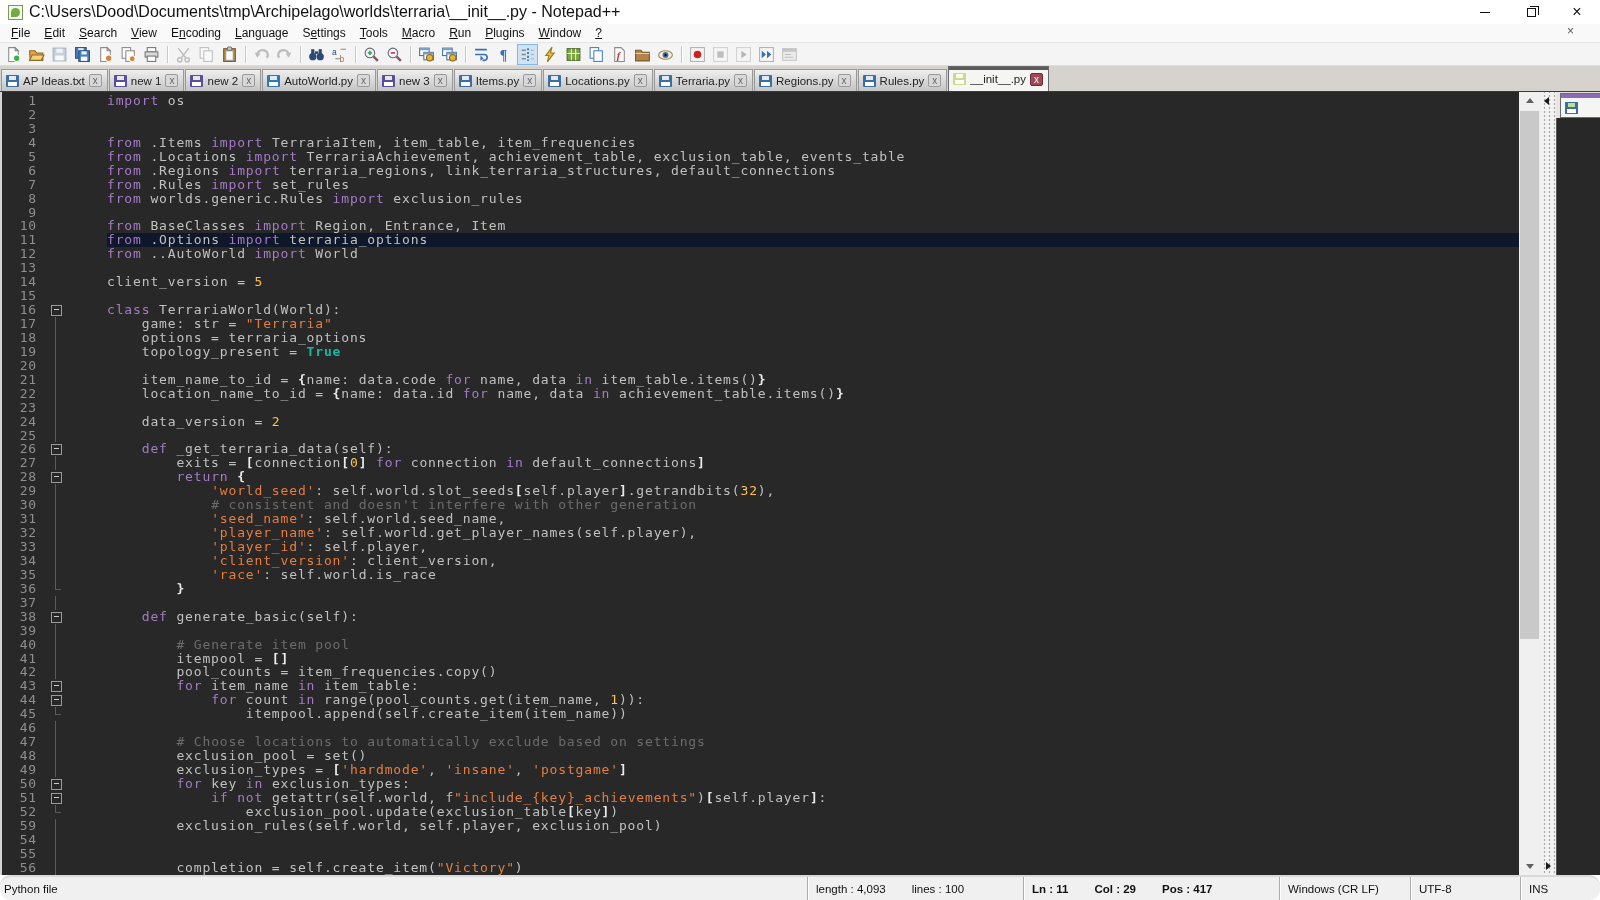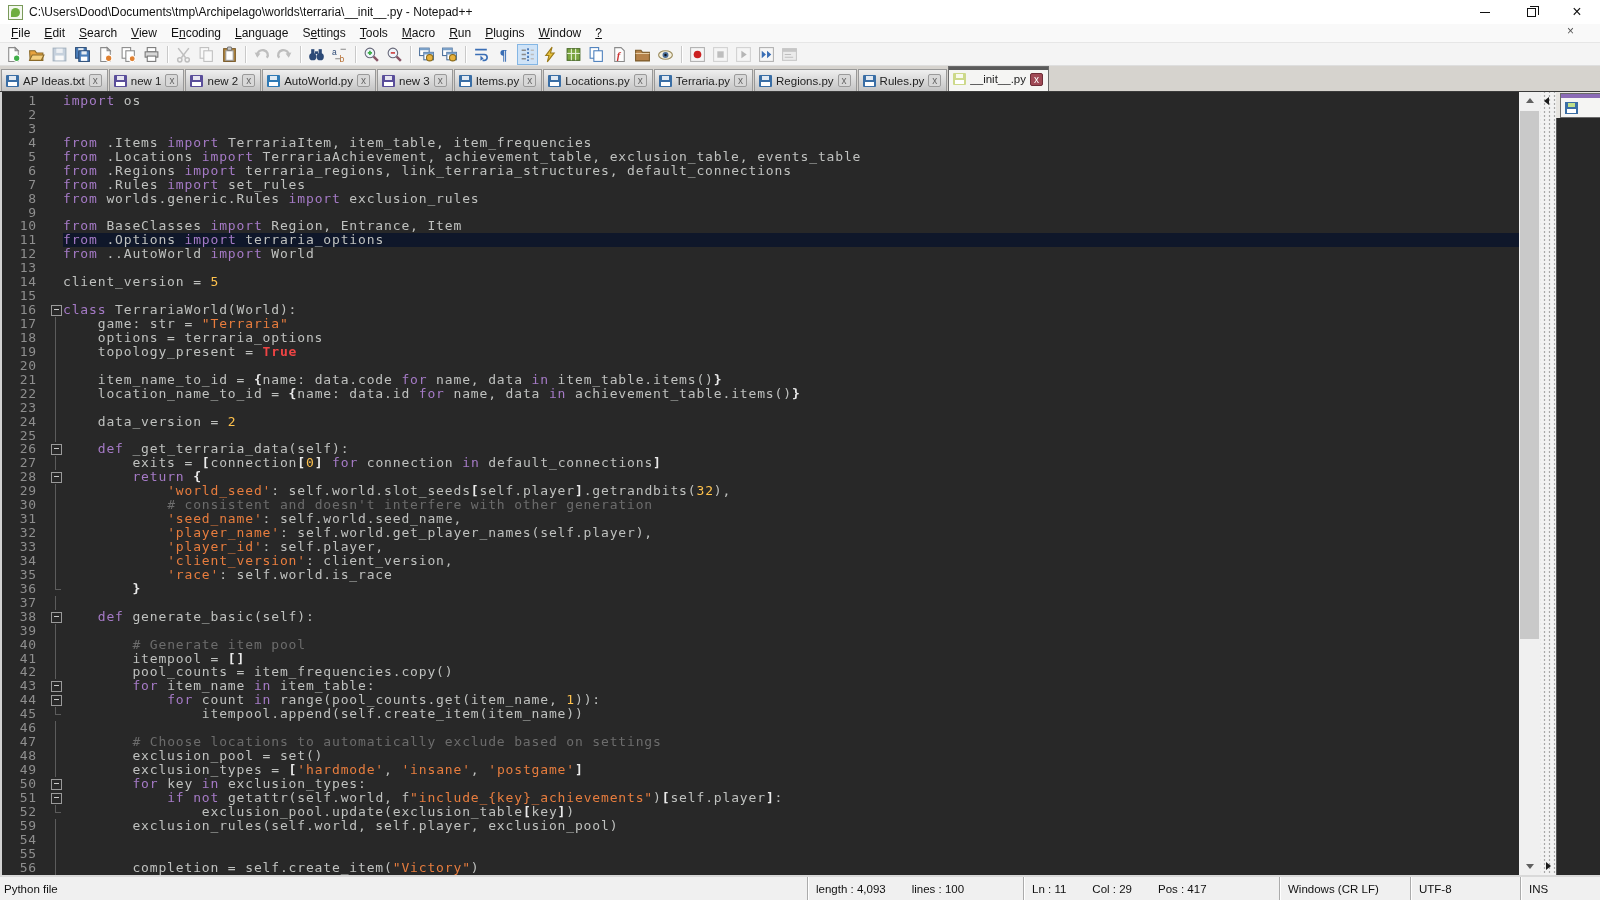--- a/index.html
+++ b/index.html
@@ -4,21 +4,21 @@
 <style>
   * { margin:0; padding:0; box-sizing:border-box; }
   html,body { width:1600px; height:900px; overflow:hidden; }
   body { font-family:"Liberation Sans", sans-serif; background:#fff; }
   .window { width:1600px; height:900px; display:flex; flex-direction:column; background:#fff; }
 
   
   .titlebar { height:24px; background:#ffffff; display:flex; align-items:center; flex:0 0 24px; }
   .app-icon { width:15px; height:15px; margin:0 6px 0 8px; position:relative; background:#f4f8ef; border:1px solid #7a9a5a; }
   .app-icon::after { content:""; position:absolute; left:2px; top:2px; width:9px; height:9px; background:#6fae3f; border-radius:50% 50% 50% 0; }
-  .title-text { font-size:12px; color:#111; white-space:nowrap; }
+  .title-text { font-size:16px; color:#111; white-space:nowrap; }
   .win-controls { margin-left:auto; display:flex; height:24px; }
   .win-btn { width:46px; height:24px; display:flex; align-items:center; justify-content:center; color:#111; font-size:14px; }
   .glyph-min { width:10px; height:1px; background:#111; display:block; }
   .glyph-max { width:9px; height:9px; border:1px solid #111; display:block; position:relative; }
   .glyph-max::before { content:""; position:absolute; left:2px; top:-3px; width:8px; height:8px; border:1px solid #111; border-left:none; border-bottom:none; }
   .glyph-close { font-size:16px; line-height:1; }
 
   
   .menubar { height:18px; background:#f9f9f9; display:flex; align-items:center; padding-left:4px; flex:0 0 18px; position:relative; }
   .menu-item { font-size:12px; color:#111; padding:1px 7px; cursor:default; }
@@ -49,24 +49,24 @@
   .editor { flex:1 1 auto; overflow:hidden; background:#282828; padding-top:2px; }
   .ed-row { display:flex; height:13.94px; }
   .num { width:46px; flex:0 0 46px; text-align:right; padding-right:11px; color:#8f8f8f; }
   .num, .code { font-family:"DejaVu Sans Mono", monospace; font-size:13px; line-height:13.94px; letter-spacing:.85px; }
   .fold { width:15px; flex:0 0 15px; position:relative; }
   .fold.line::before { content:""; position:absolute; left:7px; top:0; bottom:0; width:1px; background:#5c5c5c; }
   .fold.end::before { content:""; position:absolute; left:7px; top:0; height:8px; width:1px; background:#5c5c5c; }
   .fold.end::after { content:""; position:absolute; left:7px; top:7px; width:6px; height:1px; background:#5c5c5c; }
   .fold.box::before { content:""; position:absolute; left:3px; top:2px; width:9px; height:9px; border:1px solid #9a9a9a; background:#282828; }
   .fold.box::after { content:""; position:absolute; left:6px; top:6px; width:5px; height:1px; background:#c8c8c8; }
-  .code { flex:1 1 auto; white-space:pre; color:#bfc1bf; }
+  .code { flex:1 1 auto; white-space:pre; color:#bfc1bf;margin-left:44px; }
   .ed-row.cur .code { background:#0f172a; }
   .k { color:#a57ac6; } .s { color:#e87d3e; } .n { color:#ffc24d; }
-  .c { color:#6c6c6c; } .b { color:#eaeaea; font-weight:bold; } .w { color:#ef4444; font-weight:bold; }
+  .c { color:#6c6c6c; } .b { color:#eaeaea; font-weight:bold; } .w { color:#14b8a6; font-weight:bold; }
 
   
   .vscroll { flex:0 0 21px; background:#f0f0f0; position:relative; }
   .sb-btn { position:absolute; left:0; width:21px; height:17px; display:flex; align-items:center; justify-content:center; }
   .sb-up { top:0; } .sb-down { bottom:0; }
   .tri-up { width:0; height:0; border-left:4px solid transparent; border-right:4px solid transparent; border-bottom:5px solid #606060; }
   .tri-down { width:0; height:0; border-left:4px solid transparent; border-right:4px solid transparent; border-top:5px solid #606060; }
   .sb-thumb { position:absolute; left:1px; width:19px; top:19px; height:528px; background:#c9c9c9; }
   .splitter { flex:0 0 16px; background:#f2f2f2; background-image:radial-gradient(#a8a8a8 1px, transparent 1.2px); background-size:5px 4px; background-position:2px 2px; position:relative; }
   .split-arrow-top { position:absolute; top:5px; left:4px; width:0; height:0; border-top:4px solid transparent; border-bottom:4px solid transparent; border-right:5px solid #1a1a1a; }
@@ -74,24 +74,24 @@
   .right-pane { flex:0 0 38px; display:flex; flex-direction:column; }
   .mini-tabbar { height:26px; background:#e8e6e2; }
   .mini-tab { margin-top:1px; margin-left:4px; width:40px; height:25px; background:#f5f5f3; border:1px solid #6a6a6a; border-right:none; position:relative; }
   .mini-tab::before { content:""; position:absolute; left:0; top:0; right:0; height:4px; background:#8b6bb5; }
   .mini-floppy { position:absolute; left:4px; top:8px; width:13px; height:12px; background:#3a6ea5; }
   .mini-floppy::before { content:""; position:absolute; left:3px; top:1px; width:7px; height:4px; background:#bfe08a; }
   .mini-floppy::after { content:""; position:absolute; left:2px; bottom:1px; width:9px; height:4px; background:#fff; }
   .mini-editor { flex:1; background:#282828; border-left:1px solid #555; }
 
   
-  .statusbar { height:25px; flex:0 0 25px; background:#f0f0f0; border-top:2px solid #d9d9d9; display:flex; align-items:center; font-size:11.5px; color:#111; }
+  .statusbar { height:25px; flex:0 0 25px; background:#f0f0f0; border-top:2px solid #d9d9d9; display:flex; align-items:center; font-size:11.5px; color:#111;border-radius:11px; }
   .sb-sec { height:100%; display:flex; align-items:center; padding-left:8px; border-left:1px solid #ababab; box-shadow:inset 1px 0 #fff; white-space:nowrap; }
   .sb-doc { flex:1 1 auto; border-left:none; box-shadow:none; padding-left:4px; }
-  .sb-lenlines { flex:0 0 216px; } .sb-caret { flex:0 0 256px; }
+  .sb-lenlines { flex:0 0 216px; } .sb-caret { flex:0 0 256px;font-weight:bold; }
   .sb-eol { flex:0 0 112px; } .sb-enc { flex:0 0 110px;margin-left:19px; } .sb-ins { flex:0 0 80px; }
   .sb-gap { display:inline-block; width:26px; }
 </style>
 </head>
 <body>
 
 <div class="window">
 
   <div class="titlebar">
     <div class="app-icon"></div>

